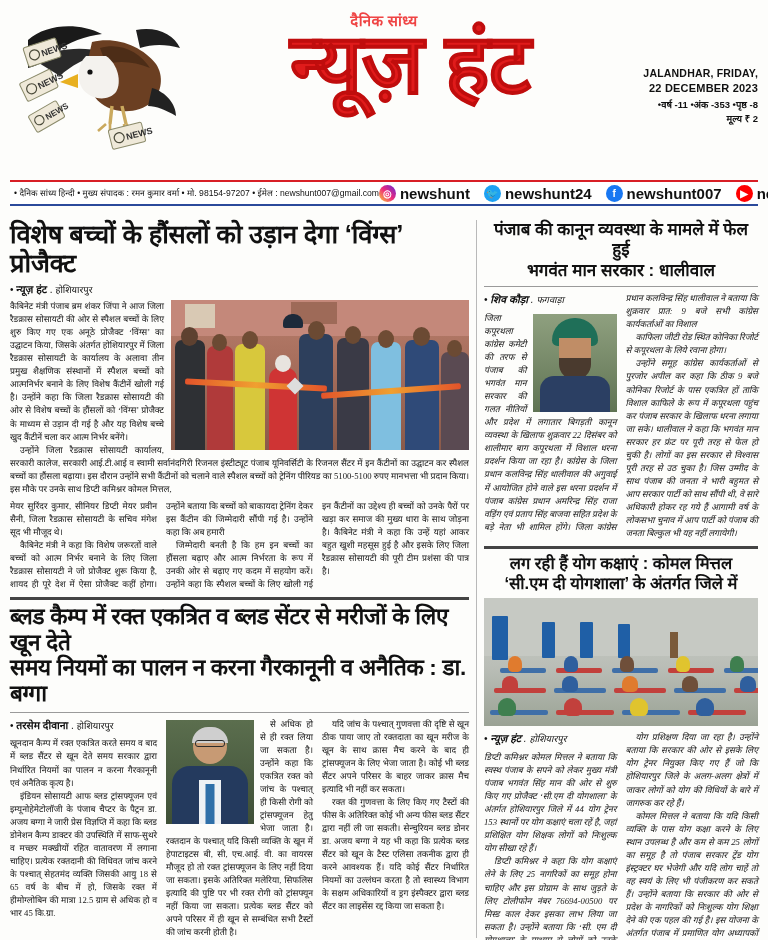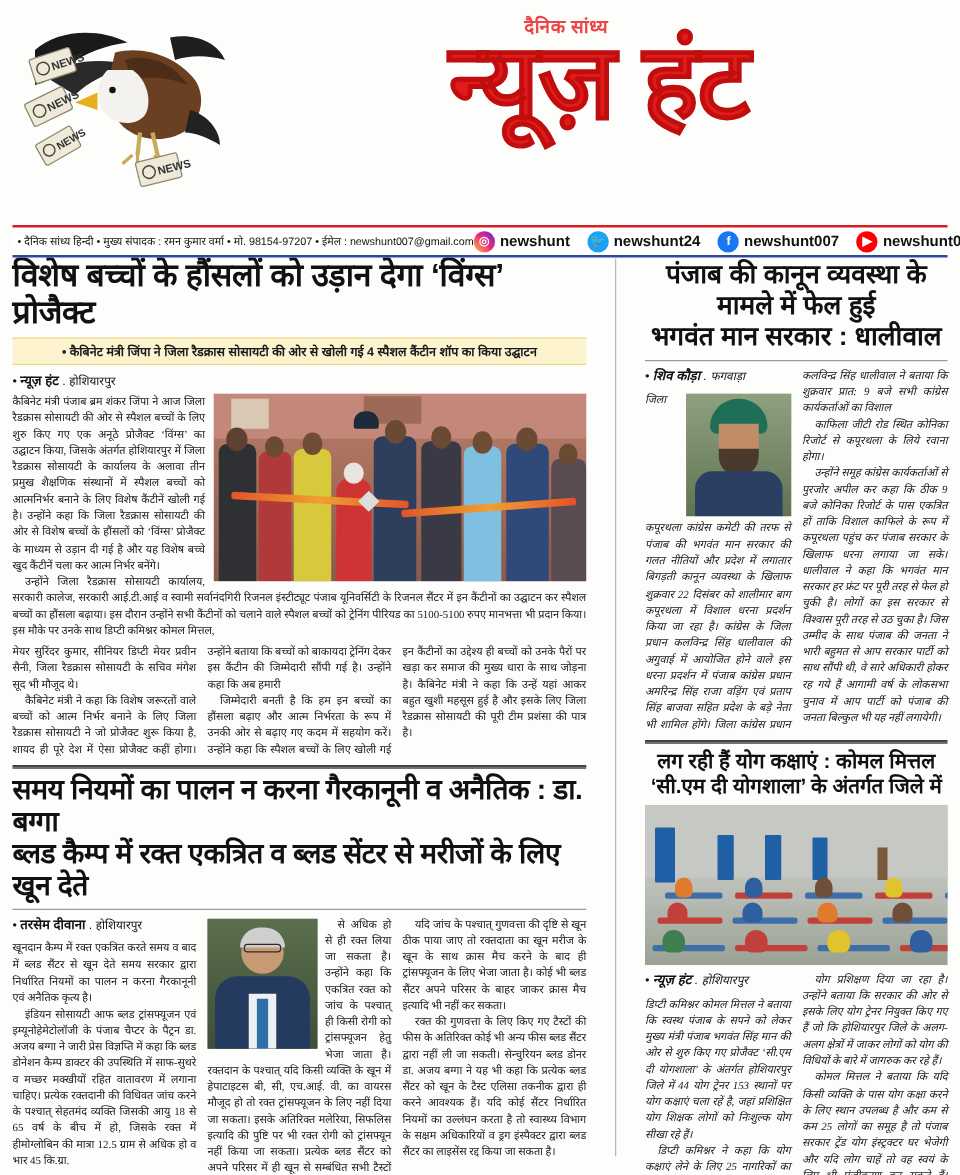--- a/index.html
+++ b/index.html
@@ -113,39 +113,38 @@
     flex: 1 1 auto;
     display: flex;
     align-items: center;
     justify-content: flex-end;
     gap: 14px;
     padding-right: 4px;
   }
   .soc { display: flex; align-items: center; gap: 4px; }
   .soc-label {
     font-family: "Liberation Sans", sans-serif;
-    font-size: 12px; font-weight: 700; color: #111;
+    font-size: 15px; font-weight: 700; color: #111;
   }
   .soc-ic {
     width: 17px; height: 17px; border-radius: 50%;
     display: flex; align-items: center; justify-content: center;
     color: #fff; font-size: 10px; font-weight: 700;
     font-family: "Liberation Sans", sans-serif;
   }
   .ic-insta { background: linear-gradient(45deg,#f9ce34,#ee2a7b,#6228d7); }
   .ic-tw { background: #1da1f2; }
   .ic-fb { background: #1877f2; }
   .ic-yt { background: #ff0000; }
 
   
   .content {
     display: flex;
-    margin-top: 1px;
+    margin-top: 14px;
     height: 718px;
-    gap: 16px;
   }
   .col-left  { width: 466px; flex: 0 0 466px; padding-right: 7px; }
   .divider-v { width: 1px; background: #b9b9b9; flex: 0 0 1px; }
   .col-right { flex: 1 1 auto; padding-left: 7px; }
 
   
   .hl-main {
     font-family: "Liberation Sans", sans-serif;
     font-weight: 700;
     font-size: 25.5px;
@@ -161,21 +160,21 @@
     font-size: 10px;
     font-weight: 700;
     color: #1a1a1a;
     padding: 3px 6px;
     margin-top: 6px;
     text-align: center;
   }
   .hl-right {
     font-family: "Liberation Sans", sans-serif;
     font-weight: 700;
-    font-size: 21px;
+    font-size: 17px;
     line-height: 1.2;
     color: #111;
     text-align: center;
   }
   .hl-right2 {
     font-family: "Liberation Sans", sans-serif;
     font-weight: 700;
     font-size: 16.5px;
     line-height: 1.22;
     color: #111;
@@ -337,20 +336,26 @@
           <text x="110" y="128" font-size="9" font-family="Liberation Sans" font-weight="700" fill="#333">NEWS</text>
         </g>
       </svg>
     </div>
 
     <div class="masthead-center">
       <div class="kicker">दैनिक सांध्य</div>
       <div class="nameplate">न्यूज़ हंट</div>
     </div>
 
+    <div class="masthead-right">
+      <div class="md-city">JALANDHAR, FRIDAY,</div>
+      <div class="md-date">22 DECEMBER 2023</div>
+      <div class="md-issue">•वर्ष -11  •अंक -353  •पृष्ठ -8</div>
+      <div class="md-price">मूल्य ₹ 2</div>
+    </div>
   </div>
 
   <div class="infobar">
     <div class="infobar-left">• दैनिक सांध्य हिन्दी • मुख्य संपादक : रमन कुमार वर्मा • मो. 98154-97207 • ईमेल : newshunt007@gmail.com</div>
     <div class="infobar-social">
 
       <div class="soc">
         <span class="soc-ic ic-insta">◎</span>
         <span class="soc-label">newshunt</span>
       </div>
@@ -372,21 +377,20 @@
 
     </div>
   </div>
 
   <div class="content">
 
     <div class="col-left">
 
       <div>
         <div class="hl-main">विशेष बच्चों के हौंसलों को उड़ान देगा ‘विंग्स’ प्रोजैक्ट</div>
-        <div class="hl-sub-band">• कैबिनेट मंत्री जिंपा ने जिला रैडक्रास सोसायटी की ओर से खोली गई 4 स्पैशल कैंटीन शॉप का किया उद्घाटन</div>
 
         <div class="byline">
           <span class="dot">•</span> <b>न्यूज़ हंट</b>
           <span class="dot">.</span> <span class="place">होशियारपुर</span>
         </div>
 
         <div class="clearfix">
 
           <div class="float-img-right photo ribbon-photo ph-ribbon" style="width:298px;height:150px;">
             <div style="position:absolute;inset:0;background:linear-gradient(#b97f6d 0%,#a9705e 38%,#8a5a4a 100%);"></div>
@@ -437,22 +441,22 @@
             <p class="first">मेयर सुरिंदर कुमार, सीनियर डिप्टी मेयर प्रवीन सैनी, जिला रैडक्रास सोसायटी के सचिव मंगेश सूद भी मौजूद थे।</p>
             <p>कैबिनेट मंत्री ने कहा कि विशेष जरूरतों वाले बच्चों को आत्म निर्भर बनाने के लिए जिला रैडक्रास सोसायटी ने जो प्रोजैक्ट शुरू किया है, शायद ही पूरे देश में ऐसा प्रोजैक्ट कहीं होगा। उन्होंने बताया कि बच्चों को बाकायदा ट्रेनिंग देकर इस कैंटीन की जिम्मेदारी सौंपी गई है। उन्होंने कहा कि अब हमारी</p>
             <p>जिम्मेदारी बनती है कि हम इन बच्चों का हौंसला बढ़ाए और आत्म निर्भरता के रूप में उनकी ओर से बढ़ाए गए कदम में सहयोग करें। उन्होंने कहा कि स्पैशल बच्चों के लिए खोली गई इन कैंटीनों का उद्देश्य ही बच्चों को उनके पैरों पर खड़ा कर समाज की मुख्य धारा के साथ जोड़ना है। कैबिनेट मंत्री ने कहा कि उन्हें यहां आकर बहुत खुशी महसूस हुई है और इसके लिए जिला रैडक्रास सोसायटी की पूरी टीम प्रशंसा की पात्र है।</p>
           </div>
         </div>
       </div>
 
       <div class="rule-dbl"></div>
 
       <div>
+        <div class="hl-blood">ब्लड कैम्प में रक्त एकत्रित व ब्लड सेंटर से मरीजों के लिए खून देते</div>
         <div class="hl-blood">समय नियमों का पालन न करना गैरकानूनी व अनैतिक : डा. बग्गा</div>
-        <div class="hl-blood">ब्लड कैम्प में रक्त एकत्रित व ब्लड सेंटर से मरीजों के लिए खून देते</div>
         <div class="rule-thin"></div>
 
         <div class="news cols3" style="margin-top:2px;">
           <div class="byline" style="margin-top:0;">
             <span class="dot">•</span> <b>तरसेम दीवाना</b>
             <span class="dot">.</span> <span class="place">होशियारपुर</span>
           </div>
           <p class="first">खूनदान कैम्प में रक्त एकत्रित करते समय व बाद में ब्लड सैंटर से खून देते समय सरकार द्वारा निर्धारित नियमों का पालन न करना गैरकानूनी एवं अनैतिक कृत्य है।</p>
           <p>इंडियन सोसायटी आफ ब्लड ट्रांसफ्यूजन एवं इम्यूनोहेमेटोलॉजी के पंजाब चैप्टर के पैट्रन डा. अजय बग्गा ने जारी प्रेस विज्ञप्ति में कहा कि ब्लड डोनेशन कैम्प डाक्टर की उपस्थिति में साफ-सुथरे व मच्छर मक्खीयों रहित वातावरण में लगाना चाहिए। प्रत्येक रक्तदानी की विधिवत जांच करने के पश्चात् सेहतमंद व्यक्ति जिसकी आयु 18 से 65 वर्ष के बीच में हो, जिसके रक्त में हीमोग्लोबिन की मात्रा 12.5 ग्राम से अधिक हो व भार 45 कि.ग्रा.</p>
 

